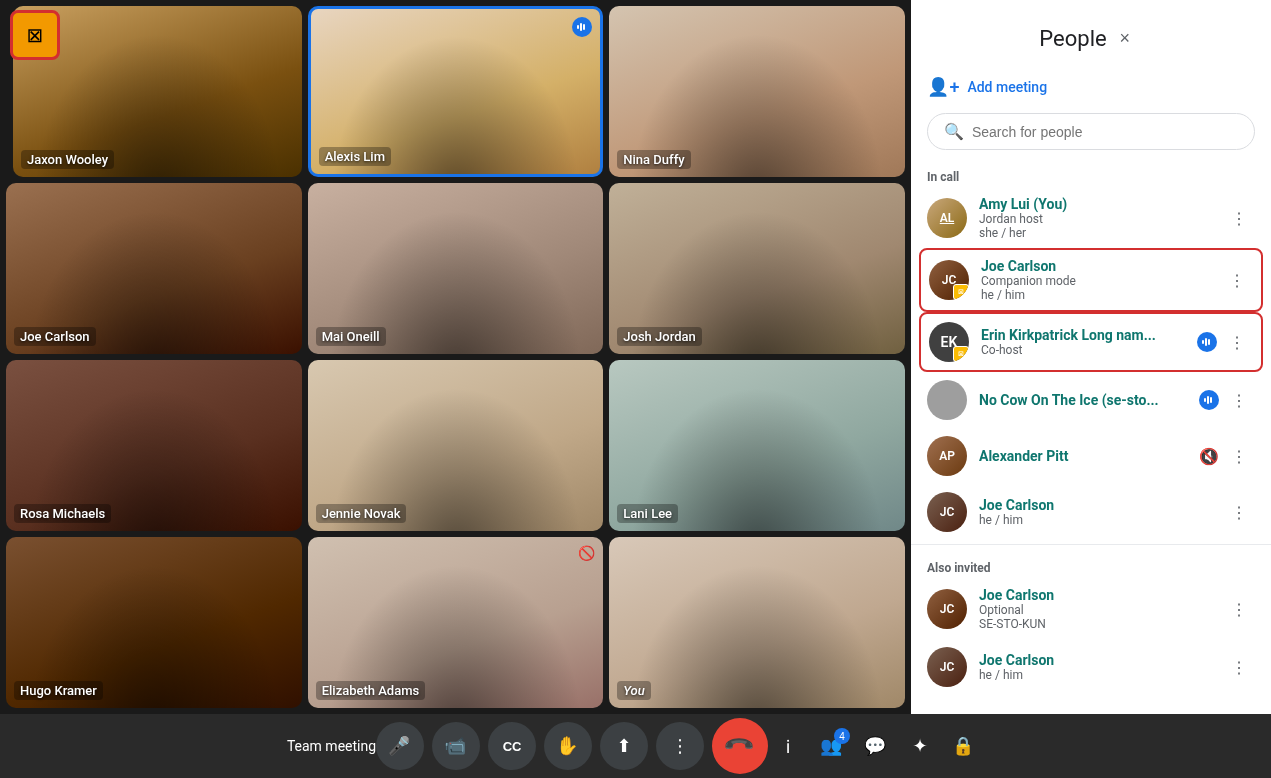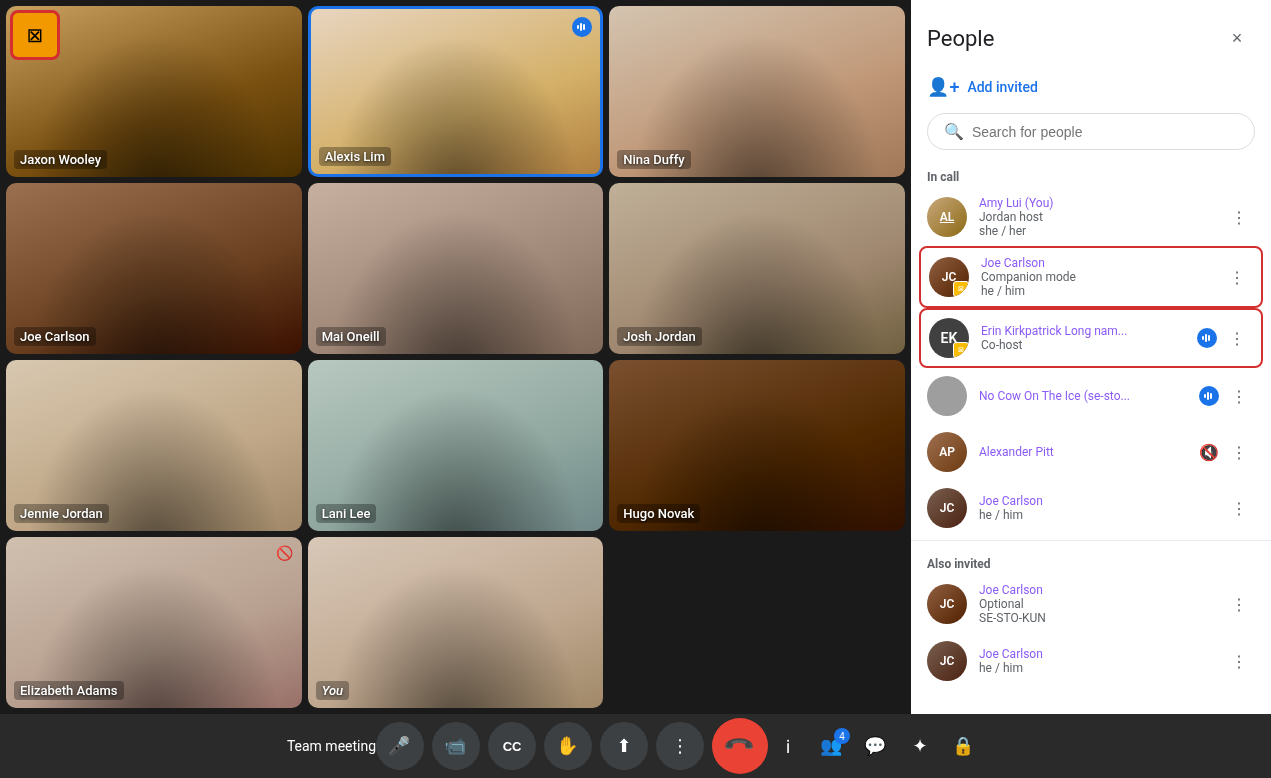--- a/index.html
+++ b/index.html
@@ -82,21 +82,21 @@
       background: white;
       display: flex;
       flex-direction: column;
       border-radius: 0;
       overflow: hidden;
     }
 
     .panel-header {
       display: flex;
       align-items: center;
-      justify-content: space-between;
+      justify-content: center;
       padding: 20px 16px 12px;
       border-bottom: none;
     }
 
     .panel-title {
       font-size: 22px;
       font-weight: 400;
       color: #202124;
     }
 
@@ -193,23 +193,23 @@
     .avatar-alex { background: linear-gradient(135deg, #a07050, #6b3a10); }
     .avatar-joe2 { background: linear-gradient(135deg, #7a6050, #4a2010); }
     .avatar-joeinvited { background: linear-gradient(135deg, #906040, #502000); }
     .avatar-joe3 { background: linear-gradient(135deg, #7a6050, #4a2010); }
 
     .person-info {
       flex: 1;
     }
 
     .person-name {
-      font-size: 12px;
-      color: #8b5cf6;
-      font-weight: 400;
+      font-size: 14px;
+      color: #0f766e;
+      font-weight: 700;
     }
 
     .person-role {
       font-size: 12px;
       color: #5f6368;
     }
 
     .person-actions {
       display: flex;
       align-items: center;
@@ -380,21 +380,21 @@
 
 <div class="logo-area">
   <div class="logo-box">
     <span style="font-size:20px;">⊠</span>
   </div>
 </div>
 
 <div class="main-area">
 
   <div class="video-grid" id="video-grid">
-  <div class="video-tile" style="background: linear-gradient(160deg, rgb(201, 160, 96) 0%, rgb(122, 80, 16) 60%, rgb(74, 48, 0) 100%);">
+  <div class="video-tile" style="background: linear-gradient(160deg, rgb(201, 160, 96) 0%, rgb(122, 80, 16) 60%, rgb(74, 48, 0) 100%); margin-left: 7px;">
         <div style="position: absolute; inset: 0px; background: radial-gradient(at 50% 110%, rgba(0, 0, 0, 0.5) 0%, transparent 60%);"></div>
         <div class="name-label">Jaxon Wooley</div>
       </div>
       <div class="video-tile active-speaker" style="background: linear-gradient(160deg, rgb(232, 213, 192) 0%, rgb(212, 176, 104) 60%, rgb(176, 128, 64) 100%);">
         <div style="position: absolute; inset: 0px; background: radial-gradient(at 50% 110%, rgba(0, 0, 0, 0.5) 0%, transparent 60%);"></div>
         <div class="name-label">Alexis Lim</div>
         <div class="speaking-indicator">
           <svg width="10" height="10" viewBox="0 0 10 10">
             <rect x="0" y="3" width="2" height="4" fill="white" rx="1"></rect>
             <rect x="3" y="1" width="2" height="8" fill="white" rx="1"></rect>
@@ -411,52 +411,56 @@
         <div class="name-label">Joe Carlson</div>
       </div>
       <div class="video-tile" style="background: linear-gradient(160deg, rgb(200, 176, 160) 0%, rgb(160, 136, 120) 60%, rgb(128, 104, 88) 100%);">
         <div style="position: absolute; inset: 0px; background: radial-gradient(at 50% 110%, rgba(0, 0, 0, 0.5) 0%, transparent 60%);"></div>
         <div class="name-label">Mai Oneill</div>
       </div>
       <div class="video-tile" style="background: linear-gradient(160deg, rgb(192, 176, 152) 0%, rgb(160, 136, 112) 60%, rgb(112, 96, 64) 100%);">
         <div style="position: absolute; inset: 0px; background: radial-gradient(at 50% 110%, rgba(0, 0, 0, 0.5) 0%, transparent 60%);"></div>
         <div class="name-label">Josh Jordan</div>
       </div>
+      <div class="video-tile" style="background: linear-gradient(160deg, rgb(122, 80, 64) 0%, rgb(90, 48, 32) 60%, rgb(58, 16, 0) 100%);">
+        <div style="position: absolute; inset: 0px; background: radial-gradient(at 50% 110%, rgba(0, 0, 0, 0.5) 0%, transparent 60%);"></div>
+        <div class="name-label">Rosa Michaels</div>
+      </div>
       <div class="video-tile" style="background: linear-gradient(160deg, rgb(216, 200, 176) 0%, rgb(192, 168, 136) 60%, rgb(160, 136, 104) 100%);">
         <div style="position: absolute; inset: 0px; background: radial-gradient(at 50% 110%, rgba(0, 0, 0, 0.5) 0%, transparent 60%);"></div>
-        <div class="name-label">Jennie Jordan</div>
+        <div class="name-label">Jennie Novak</div>
       </div>
       <div class="video-tile" style="background: linear-gradient(160deg, rgb(184, 200, 192) 0%, rgb(144, 168, 160) 60%, rgb(112, 136, 136) 100%);">
         <div style="position: absolute; inset: 0px; background: radial-gradient(at 50% 110%, rgba(0, 0, 0, 0.5) 0%, transparent 60%);"></div>
         <div class="name-label">Lani Lee</div>
       </div>
       <div class="video-tile" style="background: linear-gradient(160deg, rgb(122, 80, 48) 0%, rgb(80, 40, 0) 60%, rgb(48, 16, 0) 100%);">
         <div style="position: absolute; inset: 0px; background: radial-gradient(at 50% 110%, rgba(0, 0, 0, 0.5) 0%, transparent 60%);"></div>
-        <div class="name-label">Hugo Novak</div>
+        <div class="name-label">Hugo Kramer</div>
       </div>
       <div class="video-tile" style="background: linear-gradient(160deg, rgb(208, 192, 176) 0%, rgb(184, 160, 144) 60%, rgb(152, 112, 104) 100%);">
         <div style="position: absolute; inset: 0px; background: radial-gradient(at 50% 110%, rgba(0, 0, 0, 0.5) 0%, transparent 60%);"></div>
         <div class="name-label">Elizabeth Adams</div>
         <div class="mic-muted-icon">🚫</div>
       </div>
       <div class="video-tile" style="background: linear-gradient(160deg, rgb(216, 200, 184) 0%, rgb(192, 168, 144) 60%, rgb(160, 136, 104) 100%); font-style: italic;">
         <div style="position: absolute; inset: 0px; background: radial-gradient(at 50% 110%, rgba(0, 0, 0, 0.5) 0%, transparent 60%);"></div>
         <div class="name-label">You</div>
       </div>
     </div>
 
   <div class="people-panel">
     <div class="panel-header">
       <span class="panel-title">People</span>
       <button class="close-btn">×</button>
     </div>
 
     <div class="add-people-row">
       <span style="font-size:18px;">👤+</span>
-      <span>Add invited</span>
+      <span>Add meeting</span>
     </div>
 
     <div class="search-bar">
       <span style="color:#5f6368;font-size:16px;">🔍</span>
       <input type="text" placeholder="Search for people" style="">
     </div>
 
     <div class="people-list" id="people-list">
 
       <div class="section-label">In call</div>

